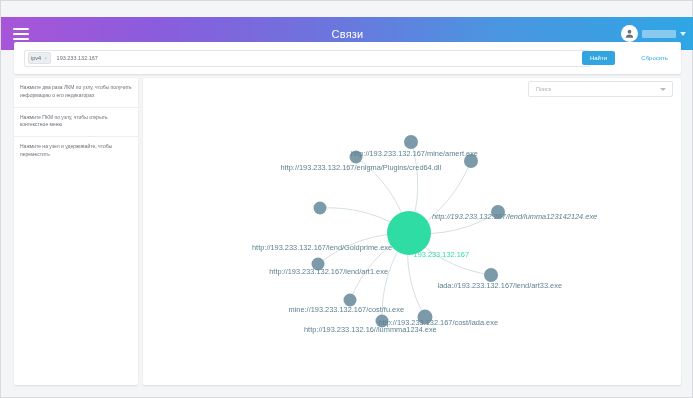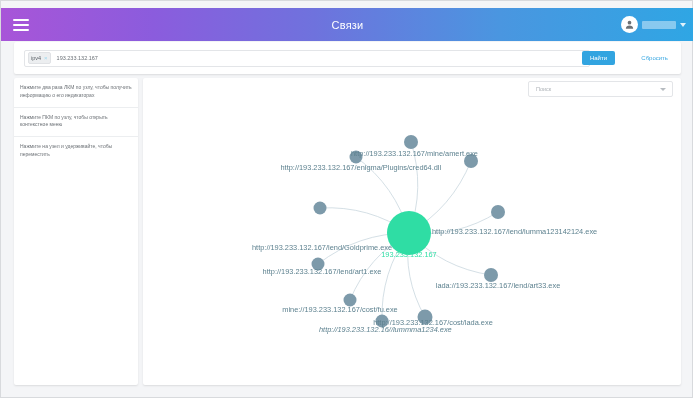--- a/index.html
+++ b/index.html
@@ -12,21 +12,21 @@
   }
   #app {
     position: relative;
     width: 693px; height: 398px;
     background: #f4f5f7;
     border: 1px solid #d8dadd;
   }
 
   
   .topbar {
-    position: absolute; left: 0; top: 7px;
+    position: absolute; left: 0; top: 16px;
     width: 693px; height: 33px;
     background: linear-gradient(90deg, #a855d8 0%, #8b5cdd 22%, #6f72dd 45%, #4a96e0 72%, #2fa6e4 100%);
     display: flex; align-items: center;
   }
   .hamburger {
     width: 26px; height: 20px;
     margin-left: 12px;
     display: flex; flex-direction: column; justify-content: center;
     gap: 3px; cursor: pointer;
   }
@@ -196,21 +196,21 @@
   .gnode.center {
     background: #2fdda4;
     z-index: 4;
   }
   .glabel {
     position: absolute;
     transform: translate(-50%, 0);
     font-size: 7.4px;
     line-height: 1.16;
     color: #5d818f;
-    text-align: center;
+    text-align: right;
     white-space: pre-line;
     z-index: 5;
     pointer-events: none;
   }
   .glabel.center-label {
     color: #2fdda4;
     font-size: 7.4px;
   }
 </style>
 </head>
@@ -274,29 +274,29 @@
       </svg>
     <div class="graph-canvas" id="node-layer">
         <div class="gnode" style="left: 268px; top: 64px; width: 14px; height: 14px;"></div>
         <div class="glabel" style="left: 268px; top: 72px; width: 120px;">http://193.233.132.167/mine/amert.exe</div>
         <div class="gnode" style="left: 213px; top: 79px; width: 13px; height: 13px;"></div>
         <div class="glabel" style="left: 205px; top: 86px; width: 135px;">http://193.233.132.167/enigma/Plugins/cred64.dll</div>
         <div class="gnode" style="left: 328px; top: 83px; width: 14px; height: 14px;"></div>
         <div class="gnode" style="left: 177px; top: 130px; width: 13px; height: 13px;"></div>
         <div class="glabel" style="left: 175px; top: 134px; width: 132px; margin-top: 32px;">http://193.233.132.167/lend/Goldprime.exe</div>
         <div class="gnode" style="left: 355px; top: 134px; width: 14px; height: 14px;"></div>
-        <div class="glabel" style="left: 353px; top: 150px; width: 128px;">http://193.233.132.167/lend/lumma123142124.exe</div>
+        <div class="glabel" style="left: 353px; top: 135px; width: 128px; font-style: italic;">http://193.233.132.167/lend/lumma123142124.exe</div>
         <div class="gnode" style="left: 175px; top: 186px; width: 13px; height: 13px;"></div>
         <div class="glabel" style="left: 167px; top: 190px; width: 132px; margin-left: 12px;">http://193.233.132.167/lend/art1.exe</div>
         <div class="gnode" style="left: 348px; top: 197px; width: 14px; height: 14px;"></div>
         <div class="glabel" style="left: 355px; top: 204px; width: 128px;">lada://193.233.132.167/lend/art33.exe</div>
         <div class="gnode" style="left: 207px; top: 222px; width: 13px; height: 13px;"></div>
         <div class="glabel" style="left: 197px; top: 228px; width: 128px;">mine://193.233.132.167/cost/fu.exe</div>
         <div class="gnode" style="left: 282px; top: 239px; width: 15px; height: 15px;"></div>
         <div class="glabel" style="left: 290px; top: 241px; width: 130px;">http://193.233.132.167/cost/lada.exe</div>
         <div class="gnode" style="left: 239px; top: 243px; width: 13px; height: 13px;"></div>
-        <div class="glabel" style="left: 242px; top: 248px; width: 132px; font-style: italic;">http://193.233.132.16//lummma1234.exe</div>
+        <div class="glabel" style="left: 227px; top: 248px; width: 132px;">http://193.233.132.16//lummma1234.exe</div>
         <div class="gnode center" style="left: 266px; top: 155px; width: 44px; height: 44px;"></div>
         <div class="glabel center-label" style="left: 266px; top: 173px; width: 120px;">193.233.132.167</div>
       </div>
   </div>
 
 </div>
 
 </body></html>

